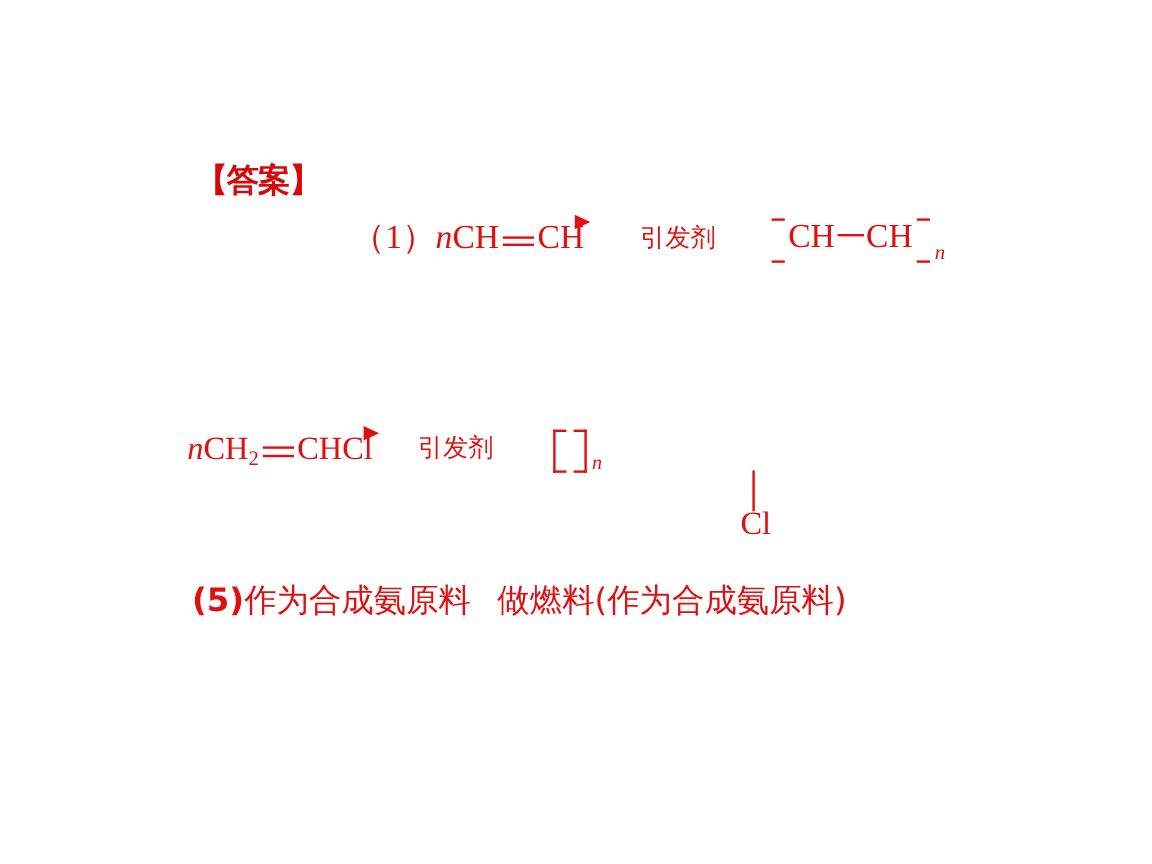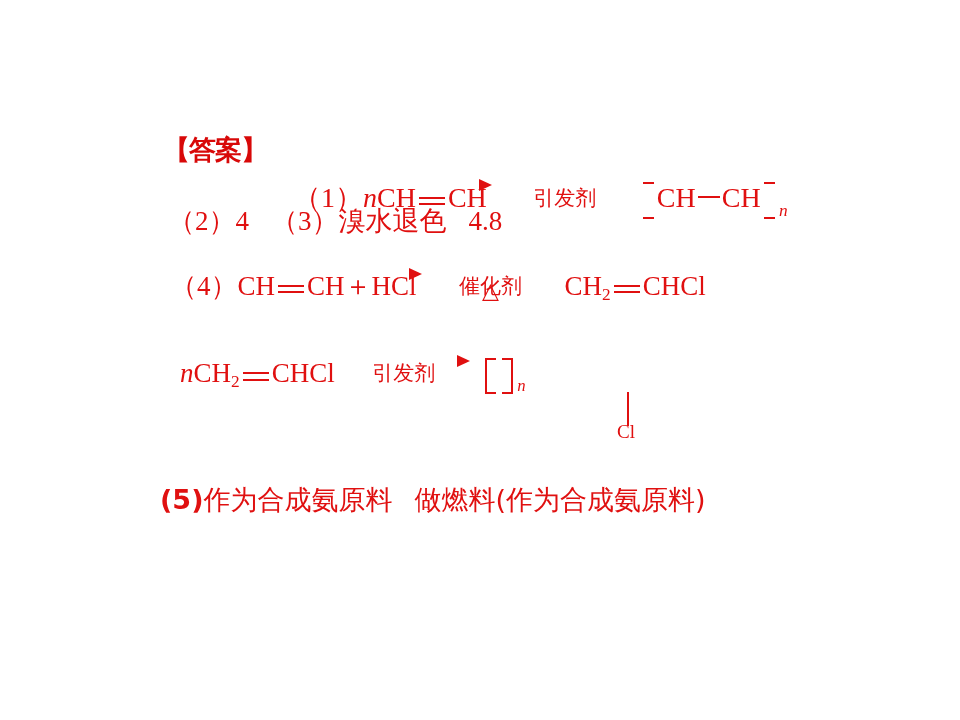--- a/index.html
+++ b/index.html
@@ -185,39 +185,38 @@
   }
 
   #eq4 {
     left: 170px;
     top: 268px;
     font-size: 27px;
     color: #e01010;
   }
 
   #eq5 {
-    left: 180px;
+    left: 156px;
     top: 358px;
     font-size: 27px;
     color: #e01010;
-    text-align: right;
   }
 
   #cl-branch {
     position: absolute;
     left: 627px;
     top: 392px;
     width: 2px;
     height: 34px;
     background: #e01010;
   }
   #cl-label {
     left: 617px;
     top: 421px;
-    font-size: 19px;
+    font-size: 27px;
     color: #e01010;
   }
 
   #line5 {
     left: 160px;
     top: 482px;
     font-size: 27px;
     color: #e01010;
     font-family: "DejaVu Sans", sans-serif;
   }
@@ -250,31 +249,21 @@
         <span class="above">引发剂</span>
         <span class="shaft"></span>
     </span><span class="poly stub" style="height:1.35em;">
         <span class="brk left"></span>
         <span class="inner"><span>CH</span><span class="bond1"></span><span>CH</span></span>
         <span class="brk right"></span>
         <span class="nsub">n</span>
     </span>
   </div>
 
-  <div class="line chem" id="line2">
-    <span>（2）</span><span>4</span><span class="gap"></span><span>（3）</span><span class="cjk">溴水退色</span><span class="gap"></span><span>4.8</span>
-  </div>
-
-  <div class="line chem" id="eq4">
-    <span>（4）</span><span>CH</span><span class="bond2"></span><span>CH</span><span>＋</span><span>HCl</span><span class="rxn" style="width:140px;height:1.2em;">
-        <span class="above">催化剂</span>
-        <span class="shaft"></span>
-        <span class="below">△</span>
-    </span><span>CH</span><span class="sub">2</span><span class="bond2"></span><span>CHCl</span>
-  </div>
+
 
   <div class="line chem" id="eq5">
     <span class="ital-n">n</span><span>CH</span><span class="sub">2</span><span class="bond2"></span><span>CHCl</span><span class="rxn" style="width:130px;height:1.2em;">
         <span class="above">引发剂</span>
         <span class="shaft"></span>
     </span><span class="gap-sm"></span><span class="poly" style="height:1.35em;">
         <span class="brk left">
           <span class="stem"></span>
         </span>
         <span class="brk right">

